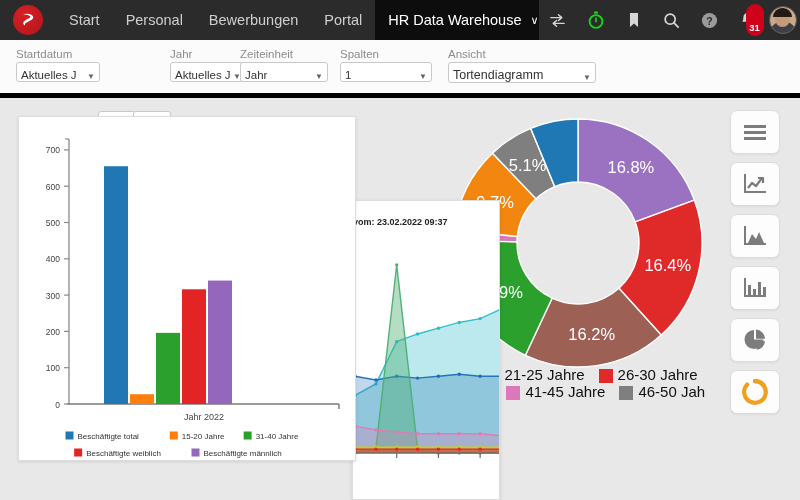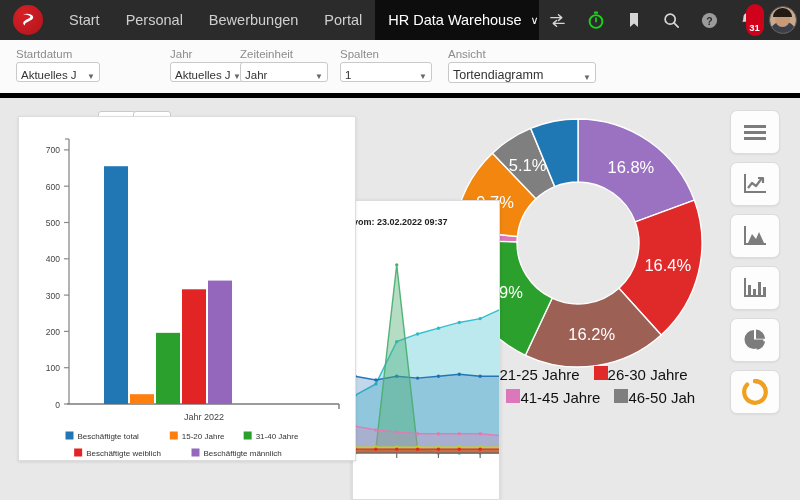--- a/index.html
+++ b/index.html
@@ -99,21 +99,21 @@
   #donutpanel {
     position: absolute; left: 430px; top: 0px; width: 296px; height: 402px;
   }
   
   #linepanel {
     position: absolute; left: 352px; top: 102px; width: 148px; height: 300px;
     background: #fff; border: 1px solid #ddd;
     box-shadow: 0 1px 4px rgba(0,0,0,.13); overflow: hidden;
   }
 
-  .lgi { display: flex; align-items: flex-start; white-space: nowrap; }
+  .lgi { display: flex; align-items: flex-end; gap: 5px; white-space: nowrap; }
   .sw { display: inline-block; flex: 0 0 auto; }
 
   
   #rail {
     position: absolute; left: 724px; top: 12px; width: 62px; height: 380px;
     display: flex; flex-direction: column; align-items: center; gap: 8px;
   }
   .railbtn {
     width: 50px; height: 44px; border: 1px solid #dcdcdc; border-radius: 7px;
     background: #fdfdfd; display: flex; align-items: center;
@@ -275,21 +275,21 @@
           </span>
         <span class="lgi">
             <i class="sw" style="width:14px;height:14px;background:#2ca02c;"></i>
             <span>21-25 Jahre</span>
           </span>
         <span class="lgi">
             <i class="sw" style="width:14px;height:14px;background:#e02a2a;"></i>
             <span>26-30 Jahre</span>
           </span>
       </div>
-      <div style="display:flex; gap:14px; font-size:15px; color:#111; padding-left:4px; margin-top:6px; white-space:nowrap;">
+      <div style="display:flex; gap:14px; font-size:15px; color:#111; padding-left:4px; white-space:nowrap;">
         <span class="lgi">
             <span>40 Jahre</span>
           </span>
         <span class="lgi">
             <i class="sw" style="width:14px;height:14px;background:#dd77bb;"></i>
             <span>41-45 Jahre</span>
           </span>
         <span class="lgi">
             <i class="sw" style="width:14px;height:14px;background:#7f7f7f;"></i>
             <span>46-50 Jah</span>

